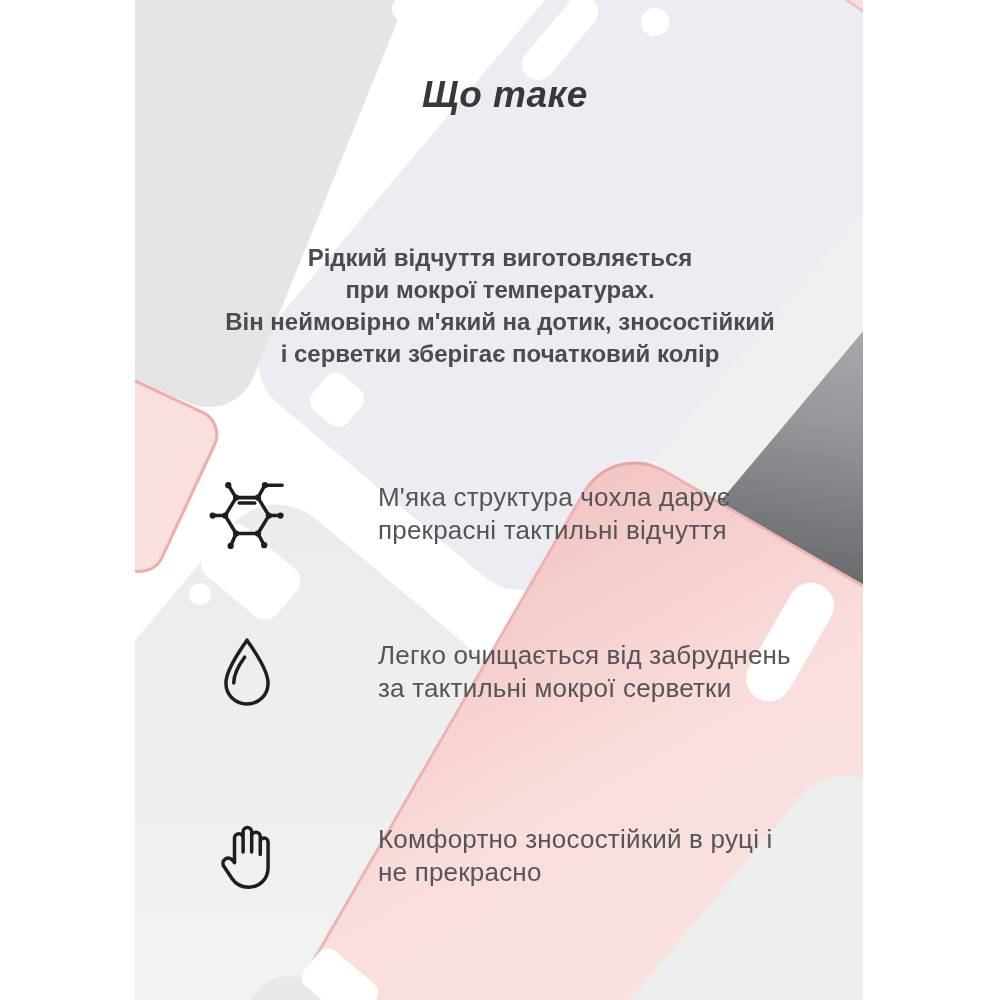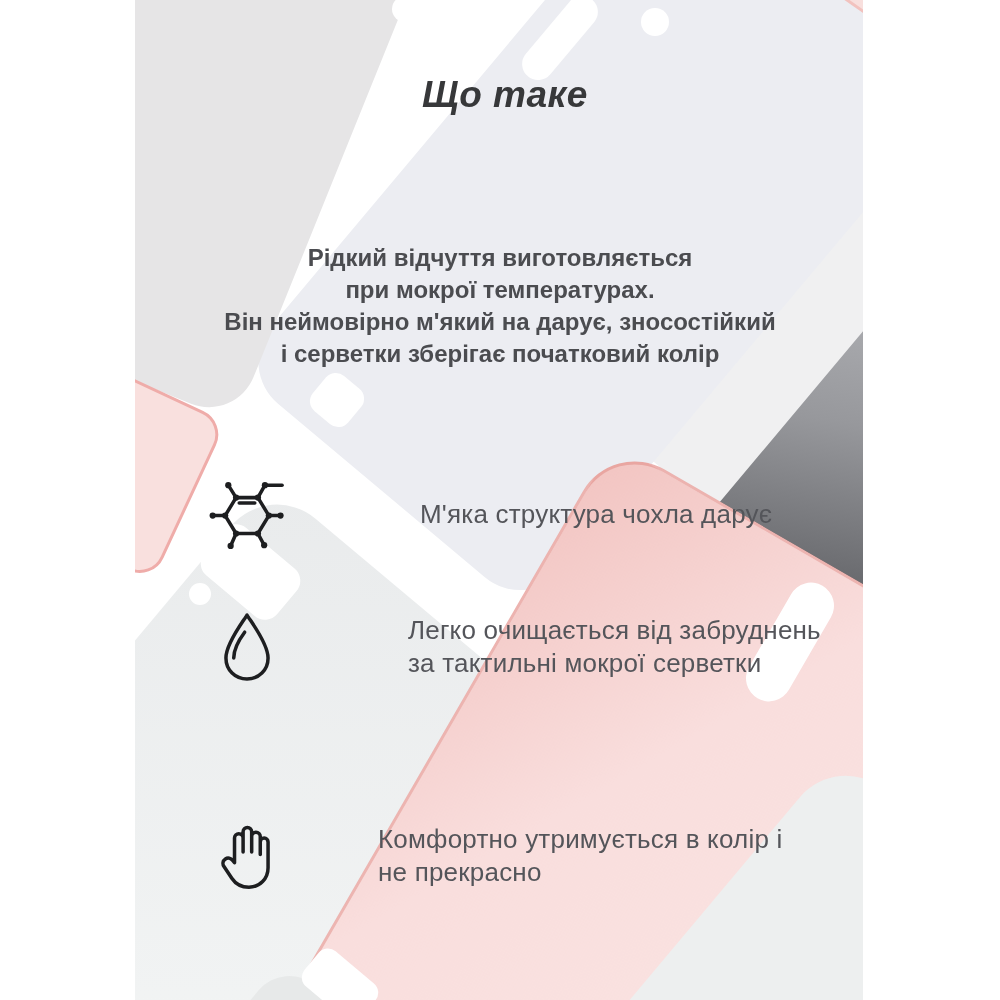--- a/index.html
+++ b/index.html
@@ -45,21 +45,21 @@
   
   .c-br{left:420px;top:830px;width:500px;height:700px;background:#edefef;border-radius:60px;transform:rotate(40deg);}
   
   .content{position:absolute;inset:0;z-index:10;}
   .title{position:absolute;left:255px;top:74px;width:500px;text-align:center;
          font-size:37px;line-height:42px;font-weight:800;font-style:italic;
          letter-spacing:.5px;color:#37383a;}
   .intro{position:absolute;left:150px;top:242px;width:700px;text-align:center;
          font-size:24px;line-height:32px;font-weight:700;color:#4b4c50;}
   .feature{position:absolute;left:207px;width:640px;height:110px;display:flex;align-items:center;}
-  .f1{top:459px;gap:42px;} .f2{top:592px;gap:30px;} .f3{top:801px;}
+  .f1{top:459px;} .f2{top:617px;} .f3{top:801px;}
   .ficon{width:80px;height:94px;flex:0 0 80px;margin-right:91px;display:flex;align-items:center;justify-content:center;}
   .ficon svg{width:78px;height:92px;}
   .ftext{font-size:26px;line-height:33px;font-weight:500;letter-spacing:.2px;color:#54555a;}
   .ic{stroke:#1d1e20;stroke-width:4.5;fill:none;stroke-linecap:round;stroke-linejoin:round;}
   .icf{fill:#1d1e20;stroke:none;}
 </style>
 </head>
 <body>
 
 <div class="stage">
@@ -88,21 +88,21 @@
 
   <div class="content">
 
     <div class="title">
       <div>Що таке</div>
     </div>
 
     <div class="intro">
       <div>Рідкий відчуття виготовляється</div>
       <div>при мокрої температурах.</div>
-      <div>Він неймовірно м'який на дарує, зносостійкий</div>
+      <div>Він неймовірно м'який на дотик, зносостійкий</div>
       <div>і серветки зберігає початковий колір</div>
     </div>
 
     <div class="feature f1">
       <span class="ficon">
         <svg viewBox="0 0 100 100" aria-hidden="true">
           <polygon class="ic" points="22,52 36,29 64,29 78,52 64,75 36,75"></polygon>
           <line class="ic" x1="40" y1="36" x2="60" y2="36" stroke-width="4"></line>
           <line class="ic" x1="36" y1="29" x2="26" y2="13"></line>
           <line class="ic" x1="64" y1="29" x2="73" y2="13"></line>
@@ -120,20 +120,21 @@
           <circle class="icf" cx="26" cy="13" r="4"></circle>
             <circle class="icf" cx="73" cy="13" r="4"></circle>
           <circle class="icf" cx="6" cy="52" r="4"></circle>
             <circle class="icf" cx="93" cy="52" r="4"></circle>
           <circle class="icf" cx="29" cy="91" r="4"></circle>
             <circle class="icf" cx="72" cy="90" r="4"></circle>
         </svg>
       </span>
       <div class="ftext">
         <div>М'яка структура чохла дарує</div>
+        <div>прекрасні тактильні відчуття</div>
       </div>
     </div>
 
     <div class="feature f2">
       <span class="ficon">
         <svg viewBox="0 0 100 100" aria-hidden="true">
           <path class="ic" stroke-width="4" d="M50 9 C46 16 23 45 23 64 C23 79.5 35 91 50 91 C65 91 77 79.5 77 64 C77 45 54 16 50 9 Z"></path>
           <path class="ic" stroke-width="3.5" d="M47 31 C38 43 33 54 33 64"></path>
         </svg>
       </span>
@@ -149,19 +150,19 @@
           <path class="ic" d="M34 57 V27 a5.5 5.5 0 0 1 11 0 V45
                              M45 45 V19 a5.5 5.5 0 0 1 11 0 V45
                              M56 45 V25 a5.5 5.5 0 0 1 11 0 V48
                              M67 48 V32 a5 5 0 0 1 10 0 V55
                              M77 52 V65 C77 79 66.5 90 52.5 90 C42 90 35.5 86 30.5 78.5
                              L20.5 63.5 C18.3 60.2 19 56 22.3 53.8 C25.4 51.8 29.2 52.7 31.6 55.6
                              L34 58.5 V54"></path>
         </svg>
       </span>
       <div class="ftext">
-        <div>Комфортно утримується в колір і</div>
+        <div>Комфортно зносостійкий в руці і</div>
         <div>не прекрасно</div>
       </div>
     </div>
 
   </div>
 </div>
 
 </body></html>

